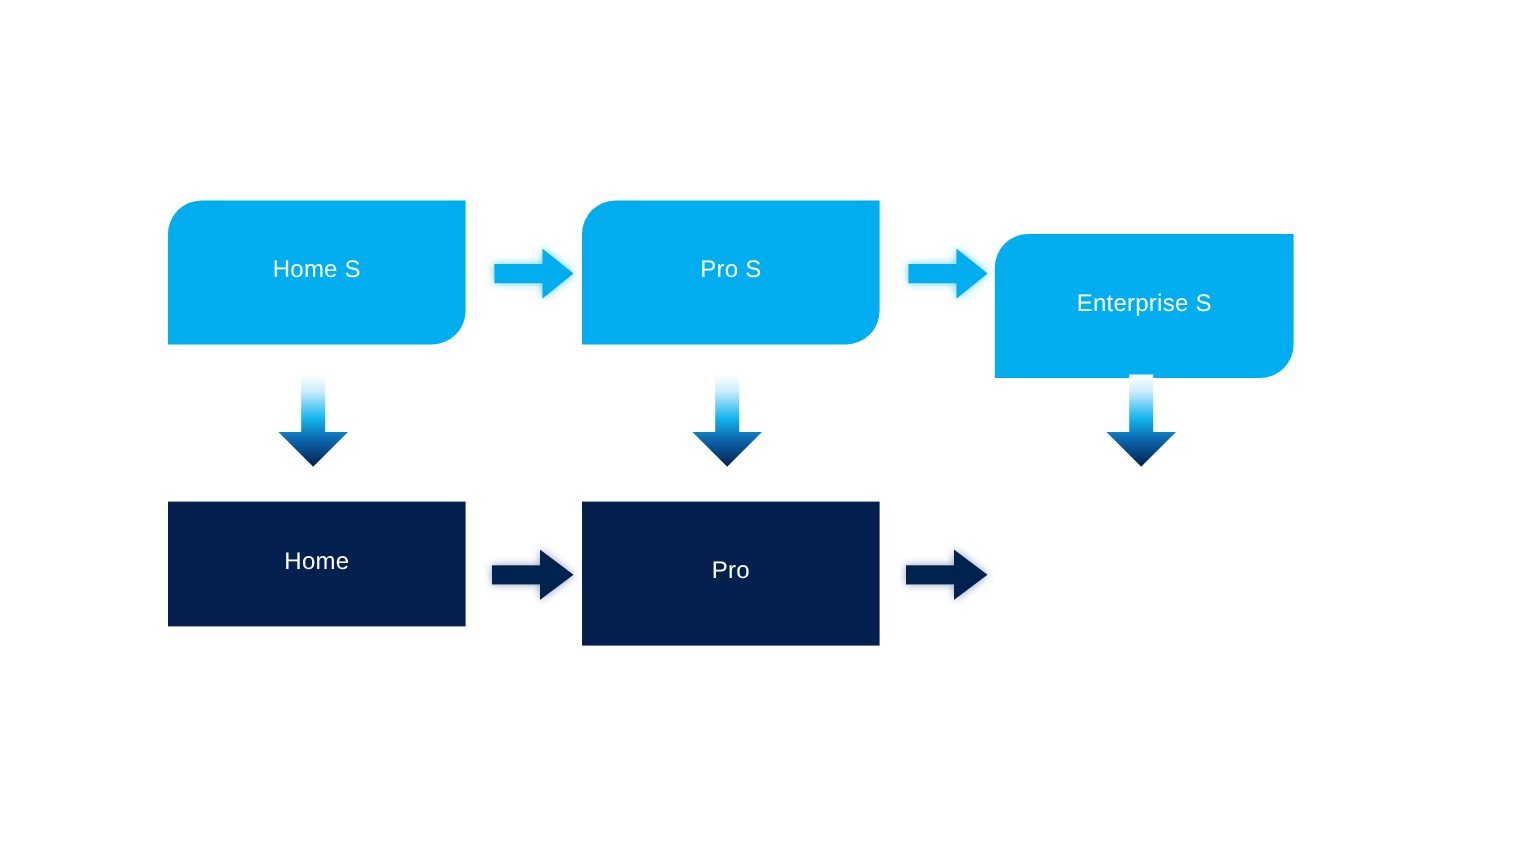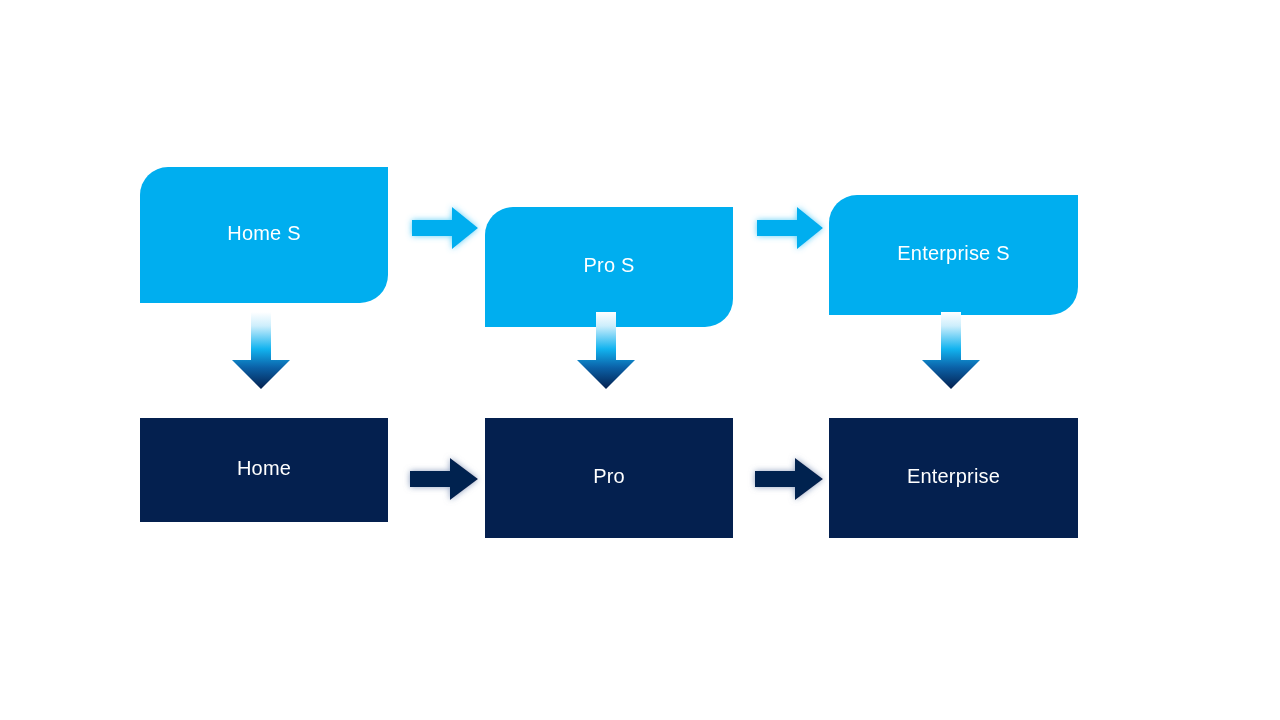--- a/index.html
+++ b/index.html
@@ -63,25 +63,25 @@
   
   .arrow-v {
     position: absolute;
   }
 </style>
 </head>
 <body>
 
 <div id="stage">
 
-  <div class="node tier-soft" style="left:140px; top:167px; width:248px; height:136px;">
+  <div class="node tier-soft" style="left:140px; top:167px; width:248px; height:120px;">
     <span class="node-label">Home S</span>
   </div>
 
-  <div class="node tier-soft" style="left:485px; top:167px; width:248px; height:120px;margin-top:40px;">
+  <div class="node tier-soft" style="left:485px; top:167px; width:248px; height:120px;">
     <span class="node-label">Pro S</span>
   </div>
 
   <div class="node tier-soft" style="left:829px; top:167px; width:249px; height:120px;margin-top:28px;">
     <span class="node-label">Enterprise S</span>
   </div>
 
   <div class="arrow-h" style="left:406px; top:200px; width:78px; height:56px;">
     <svg width="78" height="56" viewBox="0 0 78 56" aria-hidden="true">
       <defs>
@@ -150,23 +150,20 @@
   </div>
 
   <div class="node tier-core" style="left:140px; top:418px; width:248px; height:104px;">
     <span class="node-label">Home</span>
   </div>
 
   <div class="node tier-core" style="left:485px; top:418px; width:248px; height:120px;">
     <span class="node-label">Pro</span>
   </div>
 
-  <div class="node tier-core" style="left:829px; top:418px; width:249px; height:120px;">
-    <span class="node-label">Enterprise</span>
-  </div>
 
   <div class="arrow-h" style="left:404px; top:451px; width:80px; height:56px;">
     <svg width="80" height="56" viewBox="0 0 80 56" aria-hidden="true">
       <defs>
         <filter id="glowNavy1" x="-60%" y="-60%" width="220%" height="220%">
           <feDropShadow dx="0" dy="0" stdDeviation="3.4" flood-color="#7b90b4" flood-opacity="0.85"></feDropShadow>
         </filter>
       </defs>
       <path d="M6 20 H46 V7 L74 28 L46 49 V36 H6 Z" fill="#04204f" filter="url(#glowNavy1)"></path>
     </svg>

